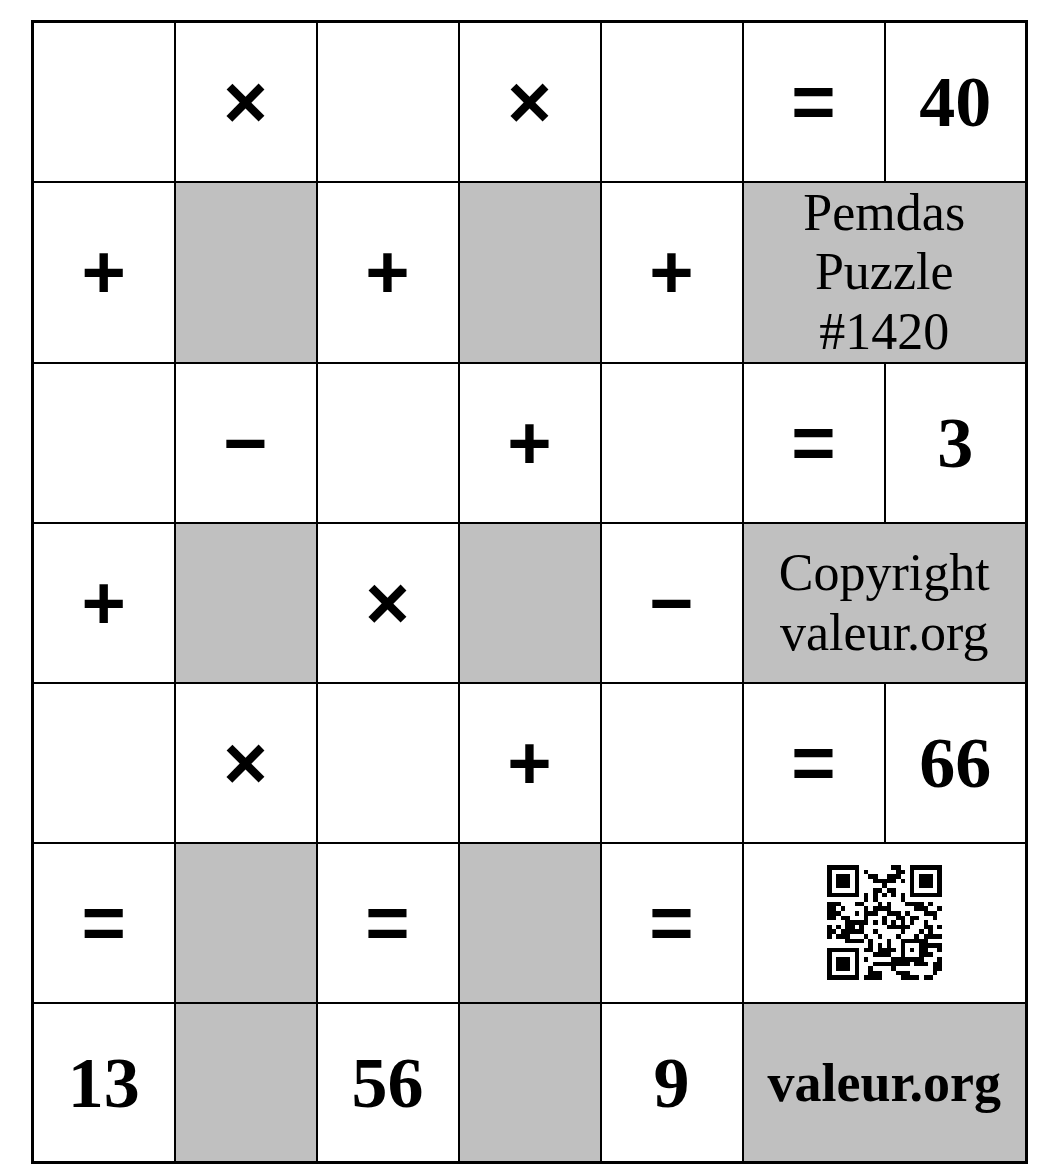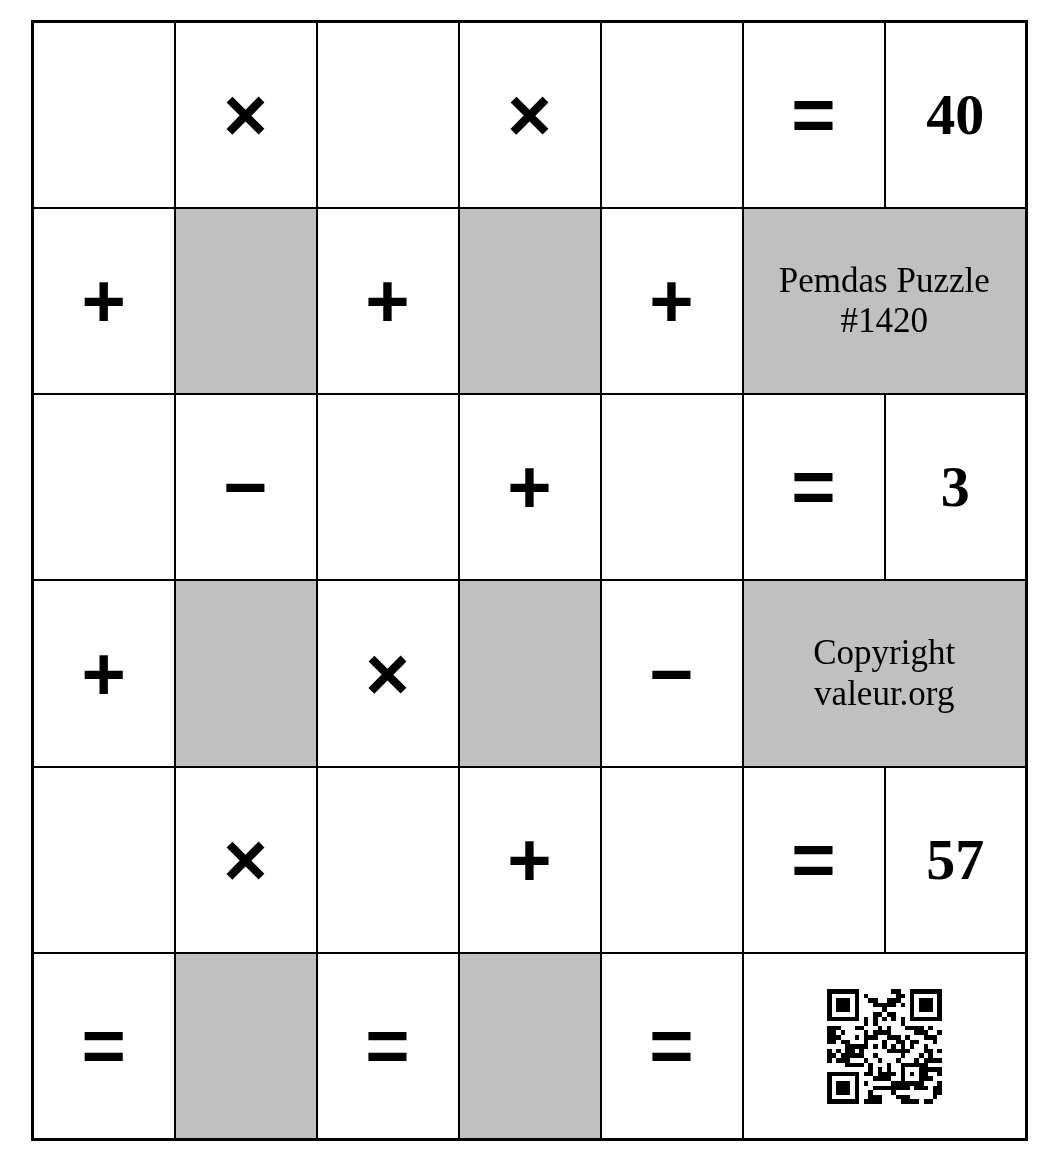--- a/index.html
+++ b/index.html
@@ -33,26 +33,26 @@
   td.shaded{background:var(--shaded,#c0c0c0);}
   td.op{
     font-family:"Liberation Sans", sans-serif;
     font-weight:700;
     font-size:76px;
     line-height:1;
   }
   td.num{
     font-family:"Liberation Serif", serif;
     font-weight:700;
-    font-size:58px;
+    font-size:72px;
     line-height:1;
   }
   td.info{
     background:var(--shaded,#c0c0c0);
-    font-size:35px;
+    font-size:52px;
     line-height:1.15;
     font-weight:400;
   }
   td.brand{
     background:var(--shaded,#c0c0c0);
     font-weight:700;
     font-size:54px;
   }
   td.qr{background:#fff;}
   td.qr svg{display:block;margin:0 auto;shape-rendering:crispEdges;}
@@ -117,21 +117,21 @@
         </td>
       </tr>
 
       <tr>
         <td></td>
         <td class="op">×</td>
         <td></td>
         <td class="op">+</td>
         <td></td>
         <td class="op">=</td>
-        <td class="num">57</td>
+        <td class="num">66</td>
       </tr>
 
       <tr>
         <td class="op">=</td>
         <td class="shaded"></td>
         <td class="op">=</td>
         <td class="shaded"></td>
         <td class="op">=</td>
         <td class="qr" colspan="2">
           <svg width="115" height="117" viewBox="0 0 25 25">
@@ -441,15 +441,23 @@
                 <rect x="17" y="24" width="1" height="1"></rect>
                 <rect x="18" y="24" width="1" height="1"></rect>
                 <rect x="19" y="24" width="1" height="1"></rect>
                 <rect x="21" y="24" width="1" height="1"></rect>
                 <rect x="22" y="24" width="1" height="1"></rect>
               </g>
             </svg>
         </td>
       </tr>
 
+      <tr>
+        <td class="num">13</td>
+        <td class="shaded"></td>
+        <td class="num">56</td>
+        <td class="shaded"></td>
+        <td class="num">9</td>
+        <td class="brand" colspan="2">valeur.org</td>
+      </tr>
     </tbody>
   </table>
 </div>
 
 </body></html>

